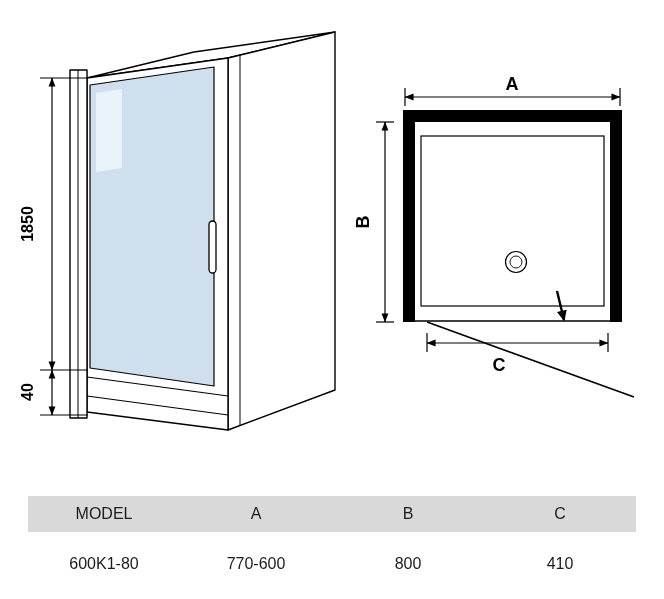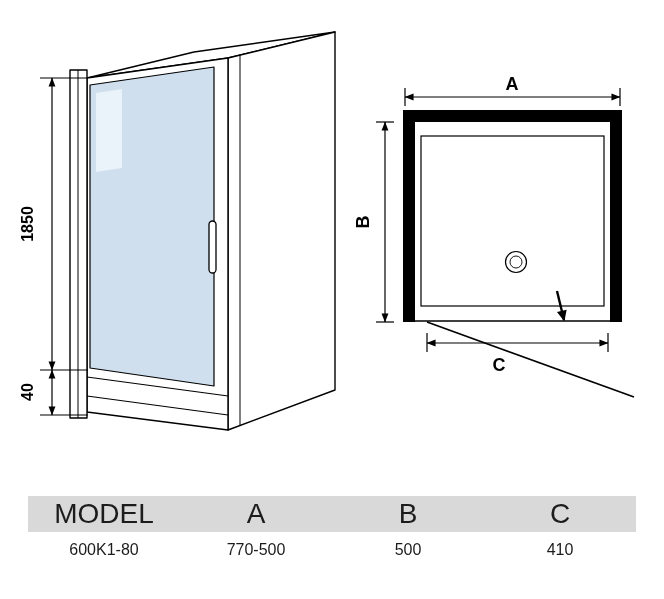--- a/index.html
+++ b/index.html
@@ -17,25 +17,25 @@
 
   .spec-table{
     position:absolute;
     left:28px;top:496px;width:608px;
     color:#1c1c1c;
   }
   .thead{
     display:flex;align-items:center;
     background:#d9d9d9;
     height:36px;
-    font-size:28px;
+    font-size:16px;
   }
   .trow{
     display:flex;align-items:center;
-    margin-top:9px;
+    margin-top:23px;
     font-size:16px;
   }
   .cell{flex:1;text-align:center;white-space:nowrap;}
 </style>
 </head>
 <body>
 
 <div class="canvas">
 
   <svg width="664" height="480" viewBox="0 0 664 480">
@@ -120,19 +120,19 @@
 
   <div class="spec-table">
     <div class="thead">
       <div class="cell">MODEL</div>
       <div class="cell">A</div>
       <div class="cell">B</div>
       <div class="cell">C</div>
     </div>
     <div class="trow">
       <div class="cell">600K1-80</div>
-      <div class="cell">770-500</div>
-      <div class="cell">500</div>
+      <div class="cell">770-600</div>
+      <div class="cell">800</div>
       <div class="cell">410</div>
     </div>
   </div>
 
 </div>
 
 </body></html>

